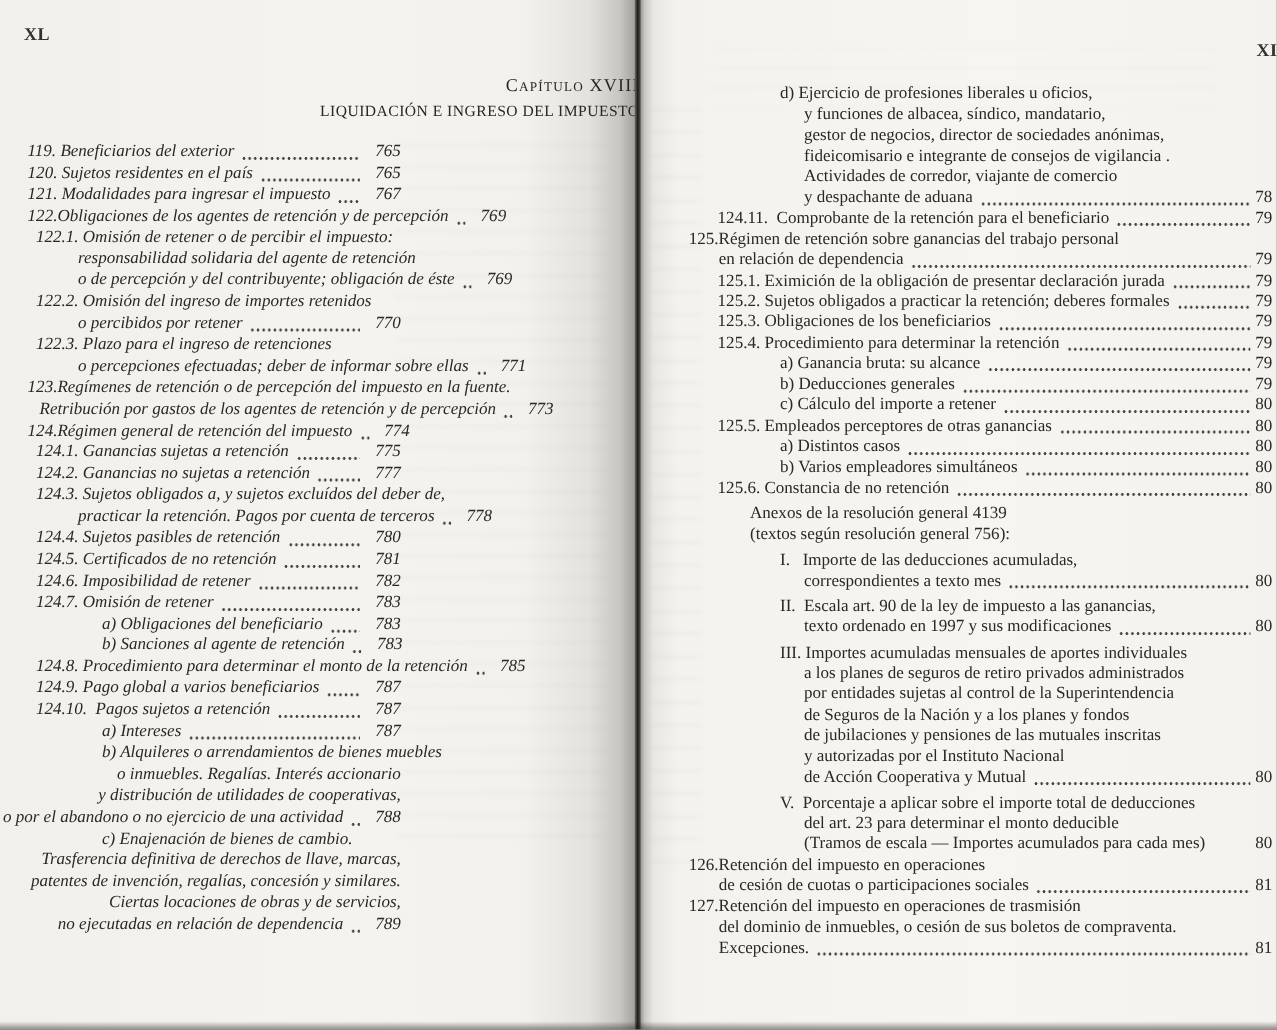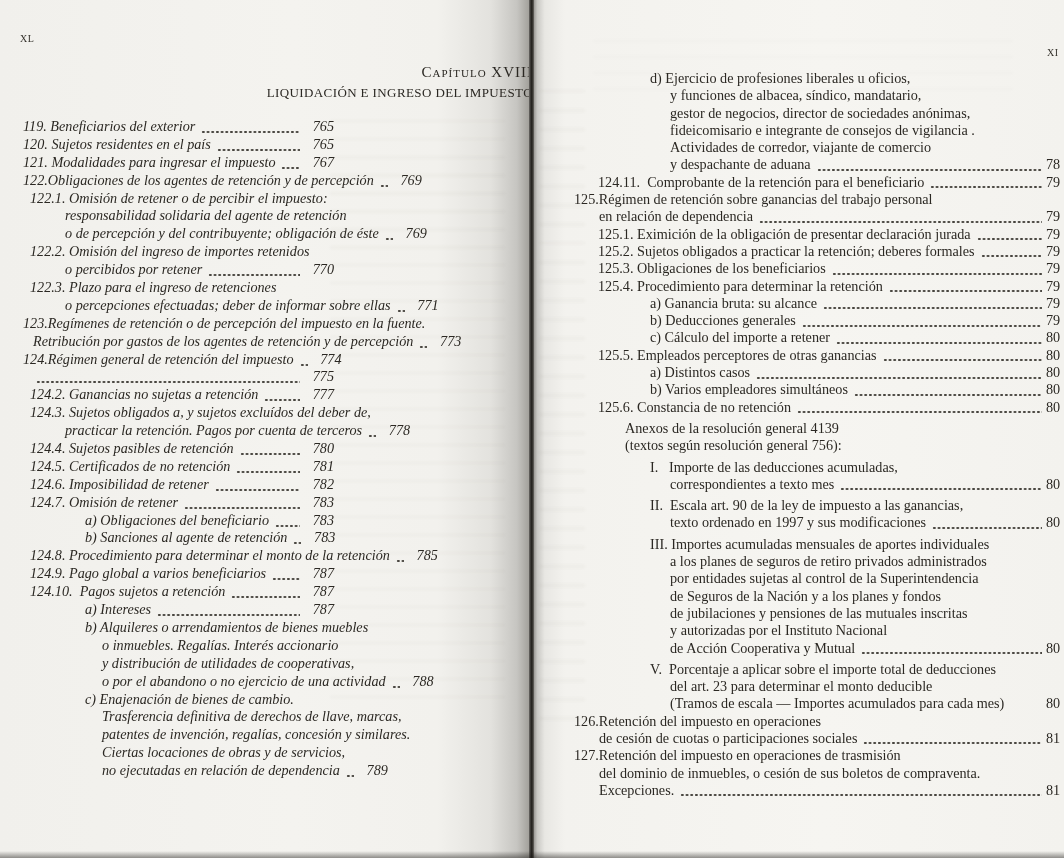--- a/index.html
+++ b/index.html
@@ -21,21 +21,21 @@
   }
   .gutter-line{
     position:absolute;left:529px;top:0;width:5px;height:858px;
     background:linear-gradient(90deg,#6d6b67 0%,#23211e 45%,#3a3833 75%,#6d6b67 100%);
   }
   .bottom-shadow{
     position:absolute;left:0;right:0;bottom:0;height:7px;
     background:linear-gradient(180deg,rgba(20,18,15,0) 0%,rgba(20,18,15,.45) 100%);
   }
   
-  .folio{position:absolute;font-size:10px;font-weight:normal;letter-spacing:.5px;color:#35322c;margin-top:12px;}
+  .folio{position:absolute;font-size:15px;font-weight:bold;letter-spacing:.5px;color:#35322c;}
   .folio-left{left:20px;top:21px;}
   .folio-right{left:1047px;top:35px;}
   
   .chapter{position:absolute;left:0;width:533px;top:62px;text-align:right;}
   .chapter .label{font-size:15px;font-variant:small-caps;letter-spacing:1px;line-height:20px;}
   .chapter .title{font-size:13px;letter-spacing:.4px;line-height:22px;}
   
   .toc{position:absolute;font-size:14.2px;}
   .toc-l{left:23px;top:118px;width:311px;font-style:italic;}
   .toc-r{left:41px;top:70px;right:-2px;}
@@ -48,21 +48,21 @@
     background-image:radial-gradient(circle,#45423c 1px,rgba(0,0,0,0) 1.35px);
     background-size:4.7px 4px;background-repeat:repeat-x;background-position:left 12px;
   }
   .toc-r .leader{background-position:left 11.5px;}
   .leader.nodots{background:none;margin:0 2px;}
   .num{flex:none;width:30px;text-align:right;}
   .toc-r .num{width:20px;text-align:left;}
   
   .toc-l .ind1{padding-left:10px;} .toc-l .ind2{padding-left:7px;}
   .toc-l .ind3{padding-left:42px;} .toc-l .ind4{padding-left:62px;}
-  .toc-l .ind5{padding-left:79px;}
+  .toc-l .ind5{padding-left:79px;justify-content:flex-end;}
   .toc-r .ind1{padding-left:25px;} .toc-r .ind2{padding-left:24px;}
   .toc-r .ind3{padding-left:51px;} .toc-r .ind4{padding-left:76px;}
   .toc-r .ind5{padding-left:96px;}
   
   .ghost{position:absolute;pointer-events:none;filter:blur(1.6px);}
   .ghost-l{
     right:28px;top:120px;width:175px;height:580px;opacity:.45;
     background:repeating-linear-gradient(180deg,rgba(110,103,90,.10) 0 2.5px,rgba(0,0,0,0) 2.5px 18px);
   }
   .ghost-r1{
@@ -138,20 +138,21 @@
         <span class="txt">Retribución por gastos de los agentes de retención y de percepción</span>
         <span class="leader"></span>
         <span class="num">773</span>
       </div>
       <div class="row ind0">
         <span class="txt">124.Régimen general de retención del impuesto</span>
         <span class="leader"></span>
         <span class="num">774</span>
       </div>
       <div class="row ind2">
+        <span class="txt">124.1. Ganancias sujetas a retención</span>
         <span class="leader"></span>
         <span class="num">775</span>
       </div>
       <div class="row ind2">
         <span class="txt">124.2. Ganancias no sujetas a retención</span>
         <span class="leader"></span>
         <span class="num">777</span>
       </div>
       <div class="row ind2">
         <span class="txt">124.3. Sujetos obligados a, y sujetos excluídos del deber de,</span>

